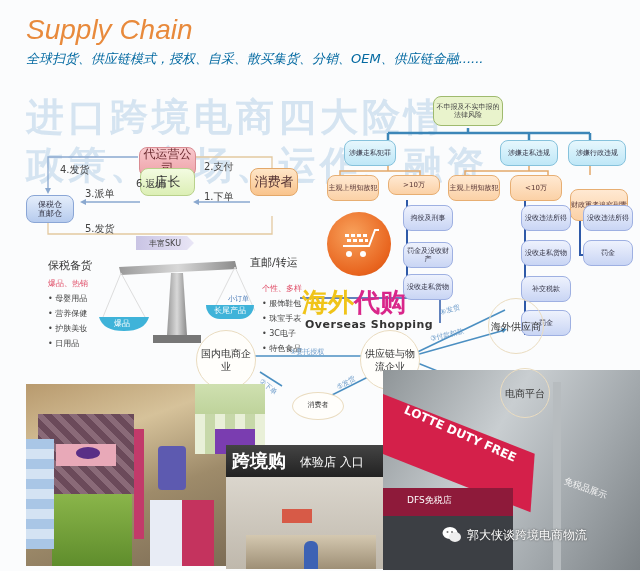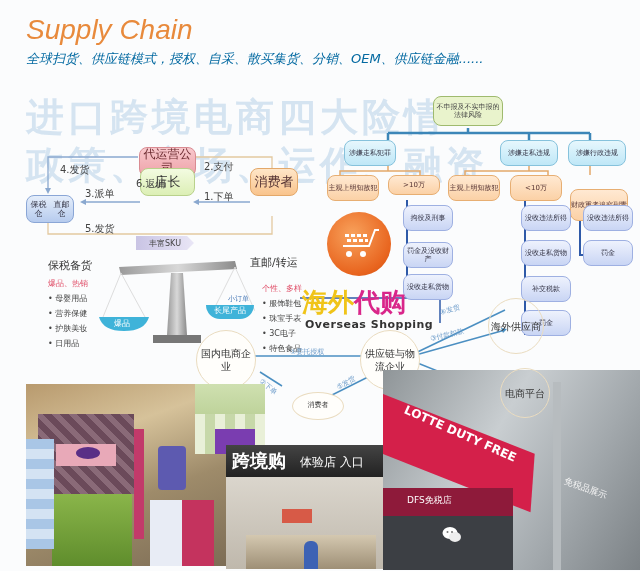--- a/index.html
+++ b/index.html
@@ -45,21 +45,21 @@
     <path d="M272 76 V94 H48 V76"></path>
   </g>
   <polygon points="48,54 45,48 51,48" fill="#8aa8cf"></polygon>
   <polygon points="80,62 86,59 86,65" fill="#8aa8cf"></polygon>
   <polygon points="193,62 199,59 199,65" fill="#8aa8cf"></polygon>
 </svg>
 
 <div class="abs box pink" style="left:139px;top:147px;width:57px;height:30px">代运营公司</div>
 <div class="abs box green" style="left:140px;top:167px;width:55px;height:28px;top:168px">店长</div>
 <div class="abs box orange" style="left:250px;top:168px;width:48px;height:28px">消费者</div>
-<div class="abs box blue" style="left:26px;top:195px;width:48px;height:28px;flex-direction:row">
+<div class="abs box blue" style="left:26px;top:195px;width:48px;height:28px;flex-direction:column">
   <span>保税仓</span>
   <span>直邮仓</span>
 </div>
 
 <div class="abs lbl" style="left:60px;top:163px">4.发货</div>
 <div class="abs lbl" style="left:204px;top:160px">2.支付</div>
 <div class="abs lbl" style="left:136px;top:177px">6.返佣</div>
 <div class="abs lbl" style="left:85px;top:187px">3.派单</div>
 <div class="abs lbl" style="left:204px;top:190px">1.下单</div>
 <div class="abs lbl" style="left:85px;top:222px">5.发货</div>
@@ -231,13 +231,14 @@
   <div class="abs" style="left:180px;top:112px;font-size:9px;color:#f4f4f4;transform:rotate(20deg);white-space:nowrap">免税品展示</div>
 </div>
 
 <div class="abs" style="left:442px;top:526px;display:flex;align-items:center;gap:5px">
   <svg width="20" height="18" viewBox="0 0 20 18">
     <ellipse cx="8" cy="7" rx="7.5" ry="6" fill="#fff"></ellipse>
     <ellipse cx="13" cy="11" rx="6" ry="5" fill="#eee"></ellipse>
     <circle cx="5.5" cy="6" r="1" fill="#777"></circle>
       <circle cx="10" cy="6" r="1" fill="#777"></circle>
   </svg>
+  <span style="font-size:12px;color:#fff;text-shadow:0 0 2px #333;white-space:nowrap">郭大侠谈跨境电商物流</span>
 </div>
 
 </body></html>

